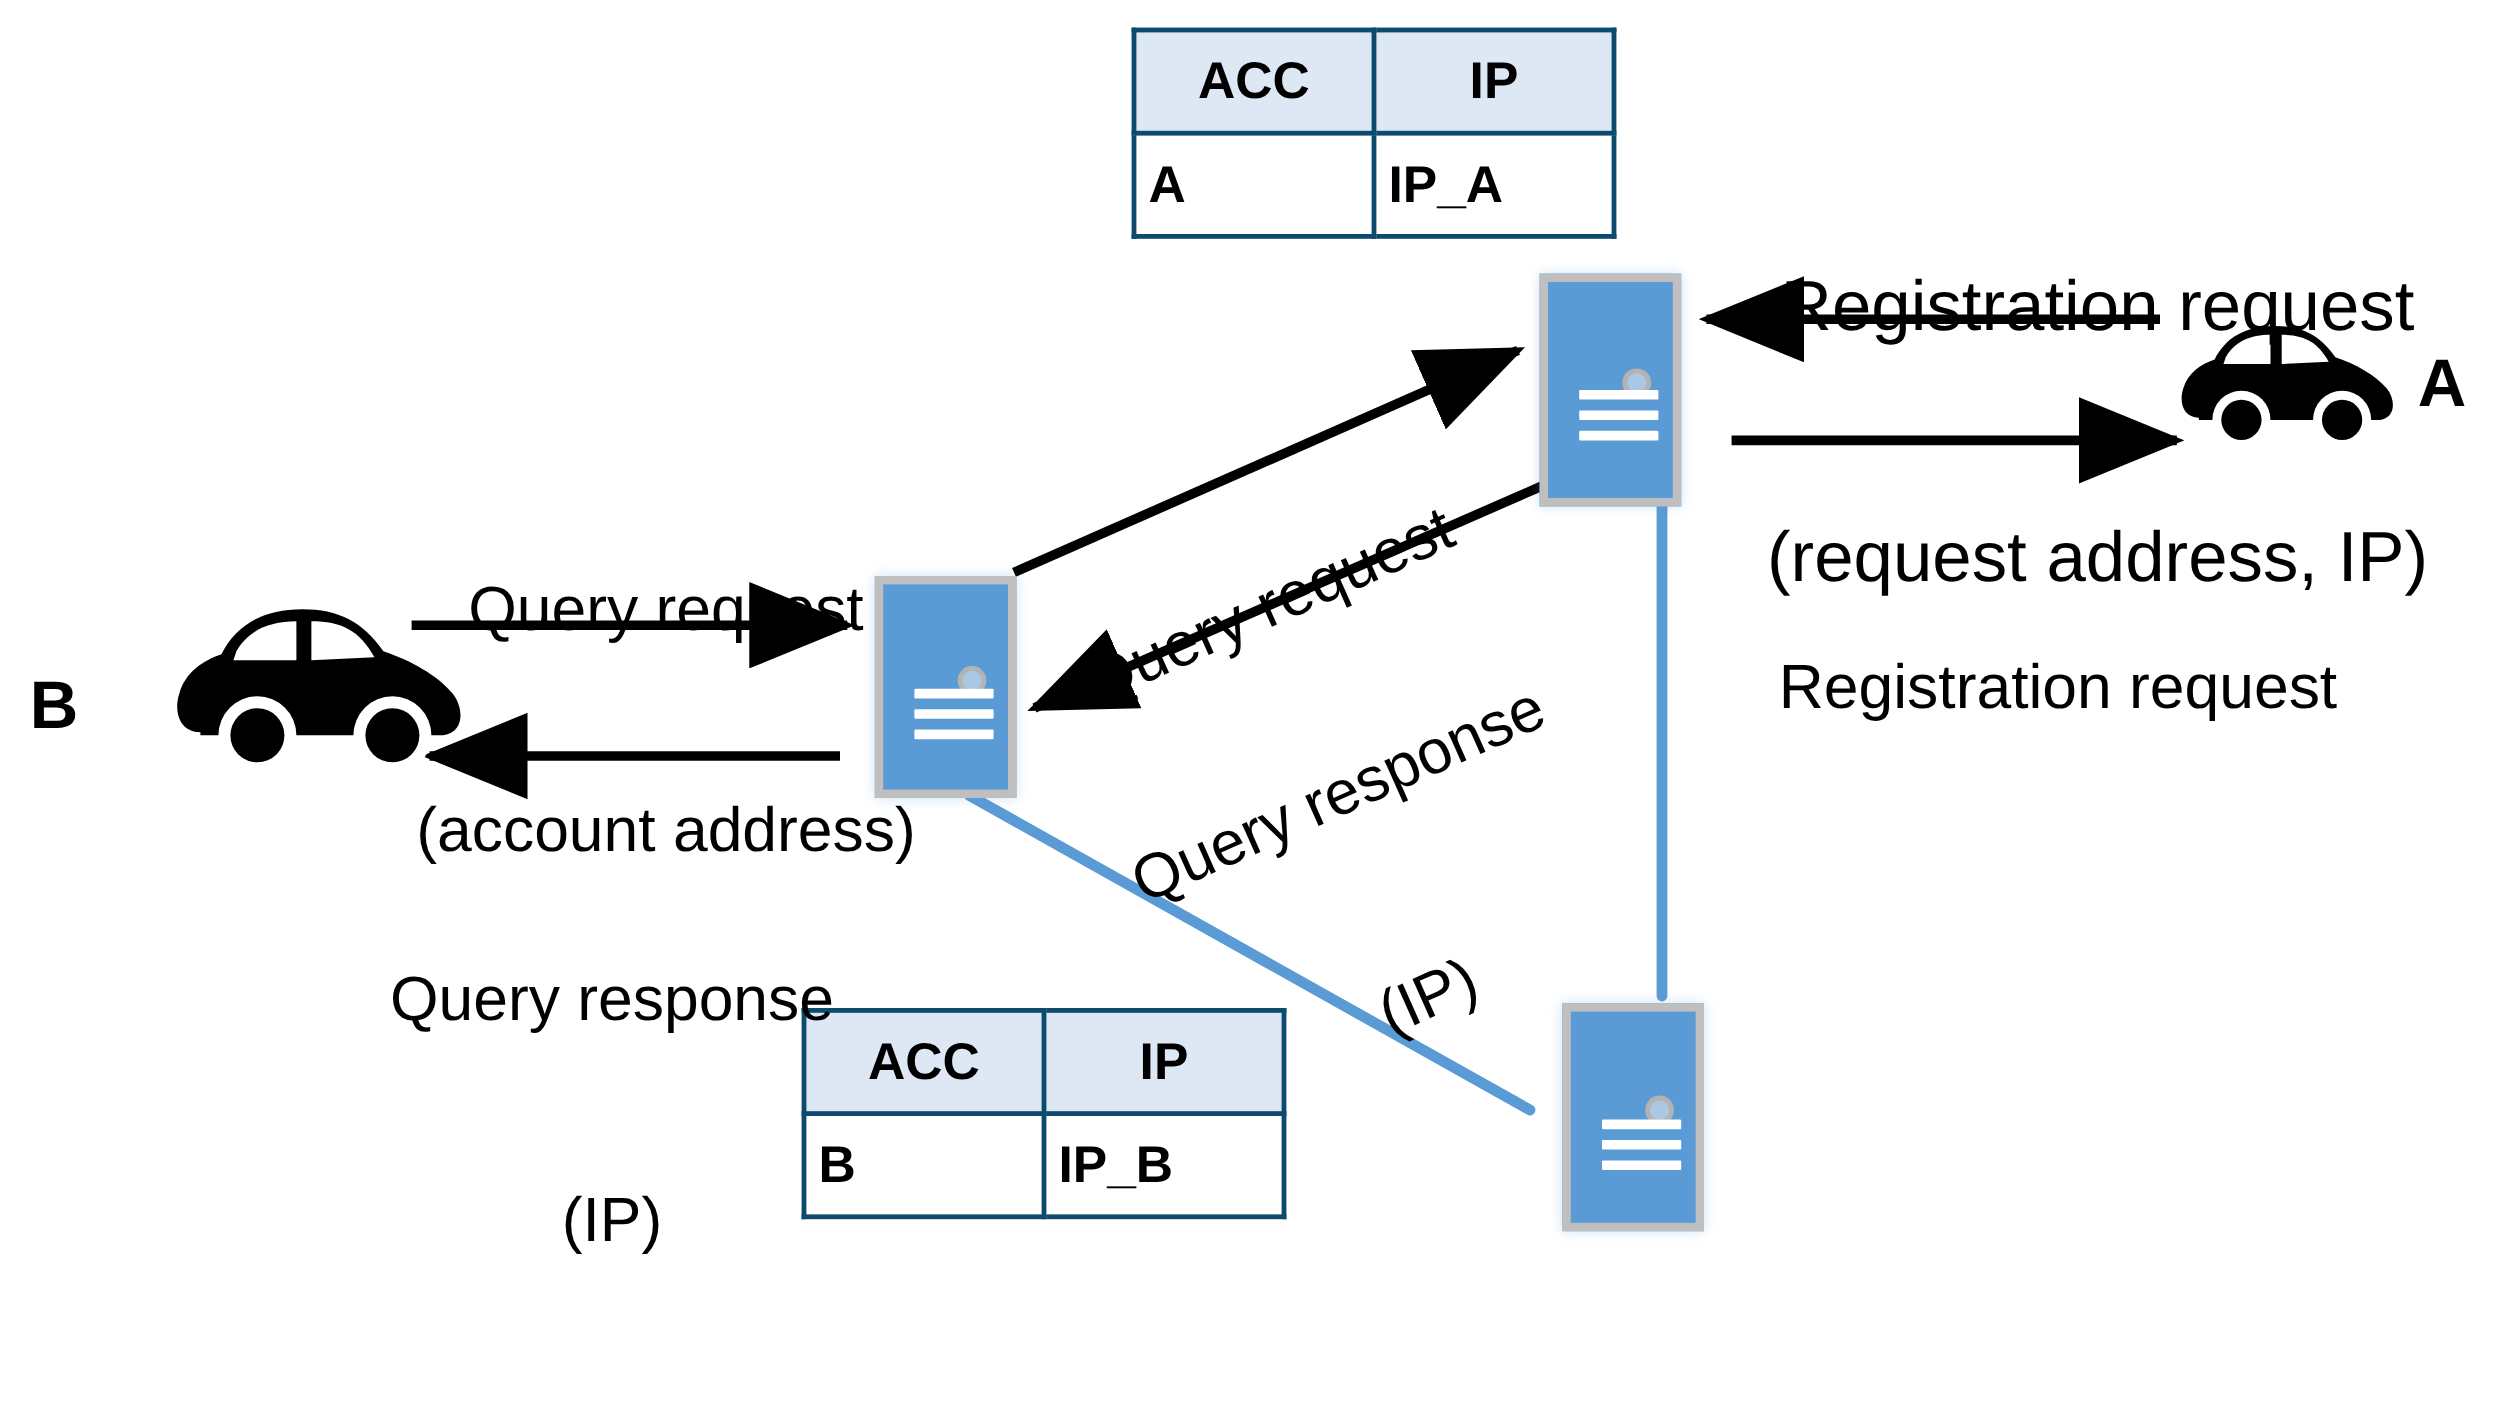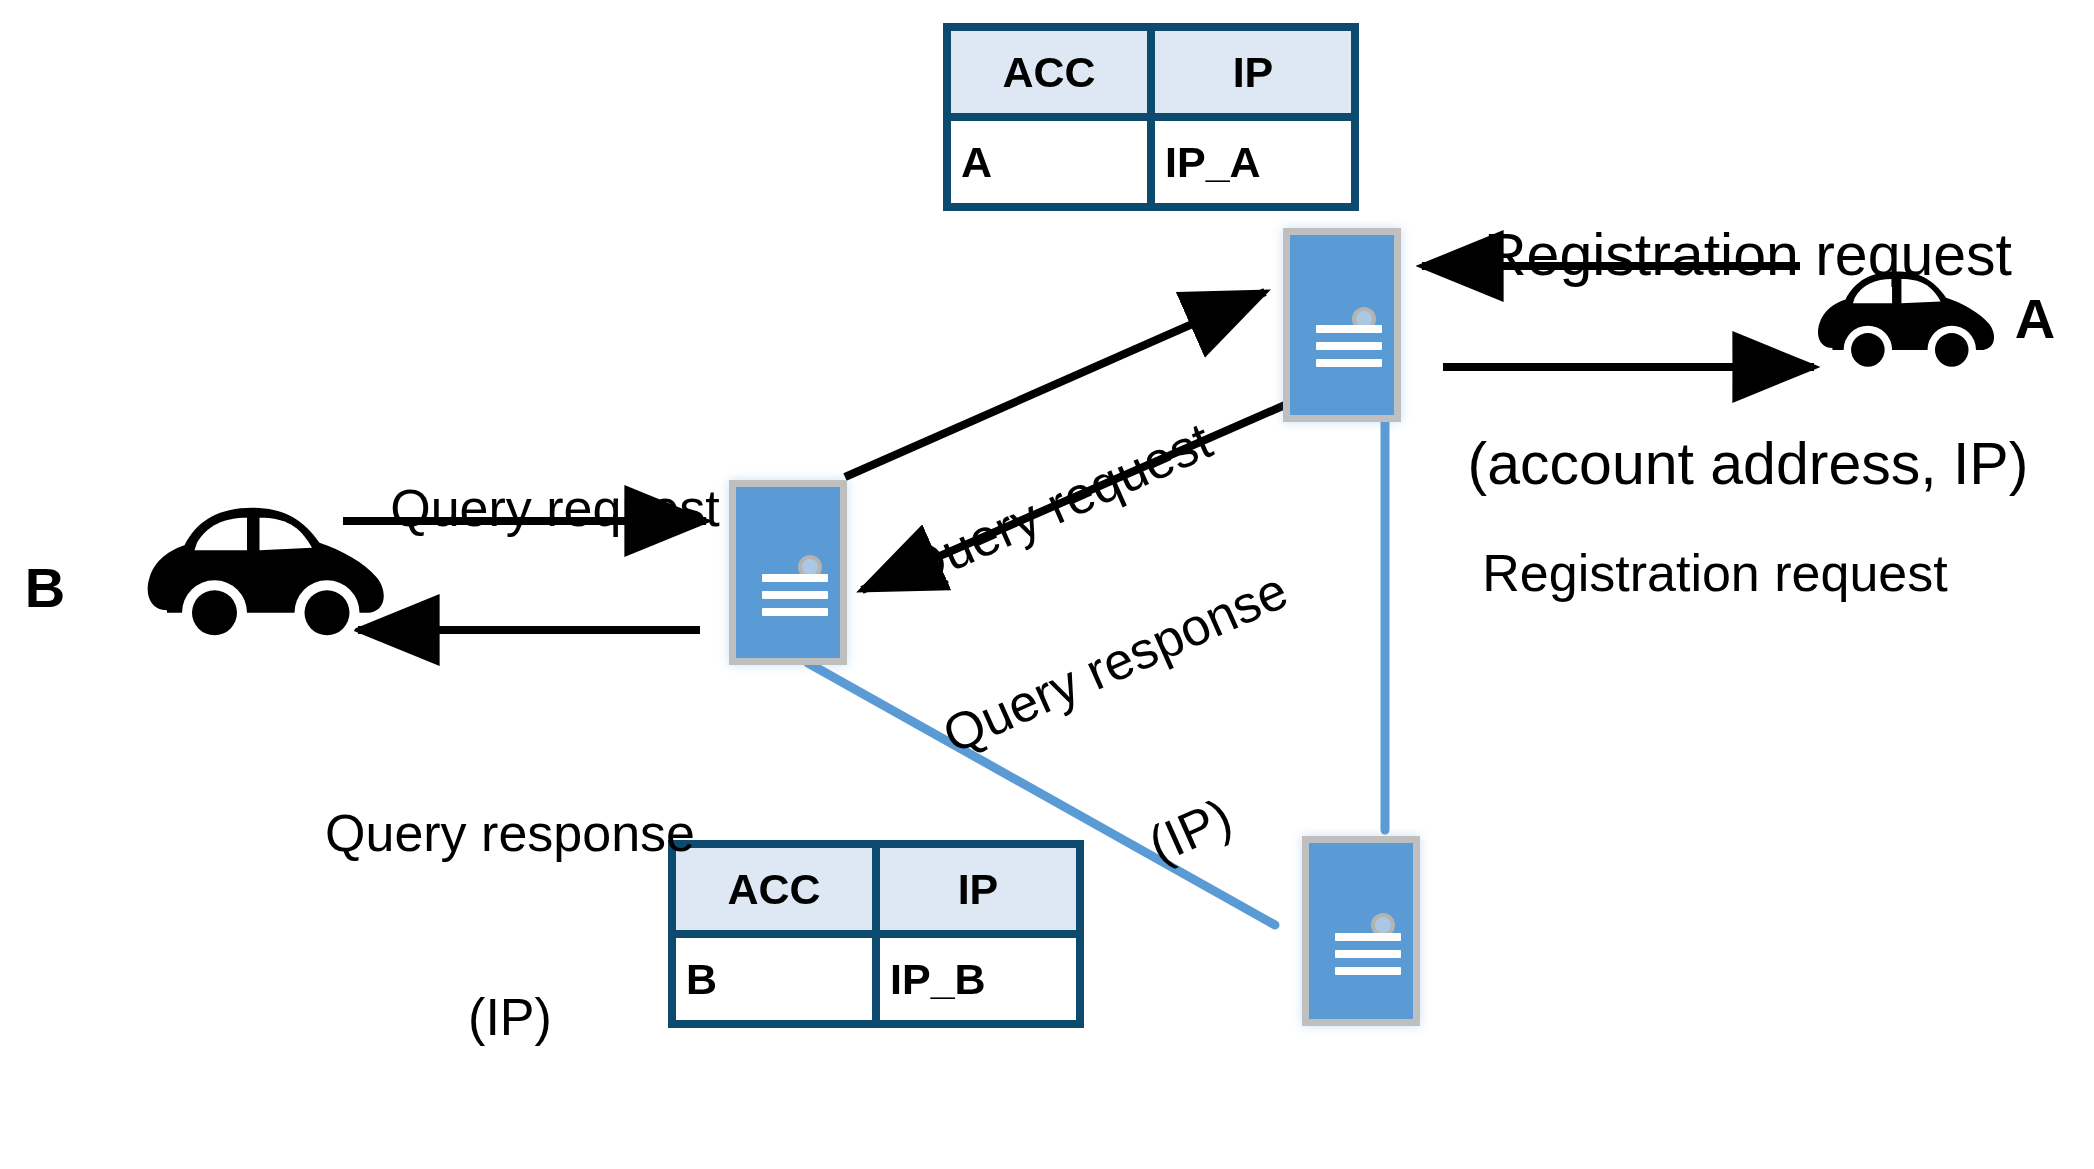--- a/index.html
+++ b/index.html
@@ -52,21 +52,21 @@
     border-radius: 1px;
   }
 
   
   .reg-table {
     position: absolute;
     border-collapse: collapse;
     background: #ffffff;
   }
   .reg-table td, .reg-table th {
-    border: 8px solid #0c4a6e;
+    border: 4px solid #0c4a6e;
     font-weight: bold;
     color: #000000;
     padding: 2px 10px;
     font-family: "Liberation Sans", sans-serif;
   }
   .reg-table th {
     background: #dde8f4;
   }
 
   
@@ -202,29 +202,30 @@
       <circle cx="58" cy="90" r="26" fill="#ffffff"></circle>
       <circle cx="148" cy="90" r="26" fill="#ffffff"></circle>
       <circle cx="58" cy="90" r="18" fill="#000000"></circle>
       <circle cx="148" cy="90" r="18" fill="#000000"></circle>
     </svg>
   </div>
   <div class="label bold" style="left:10px; top:555px; width:70px; font-size:56px;">B</div>
 
   <div class="label" style="left:1418px; top:82px; width:660px; font-size:59px;">
     <div>Registration request</div>
-    <div>(account address, IP)</div>
+    <div>(request address, IP)</div>
   </div>
 
   <div class="label" style="left:1415px; top:420px; width:600px; font-size:52px;">
     <div>Registration request</div>
   </div>
 
   <div class="label" style="left:240px; top:355px; width:630px; font-size:52px;">
     <div>Query request</div>
+    <div>(account address)</div>
   </div>
 
   <div class="label" style="left:230px; top:680px; width:560px; font-size:52px;">
     <div>Query response</div>
     <div>(IP)</div>
   </div>
 
   <div class="rot" style="left:845px; top:432px; font-size:52px; transform:rotate(-24deg);">
     <div>Query request</div>
   </div>

